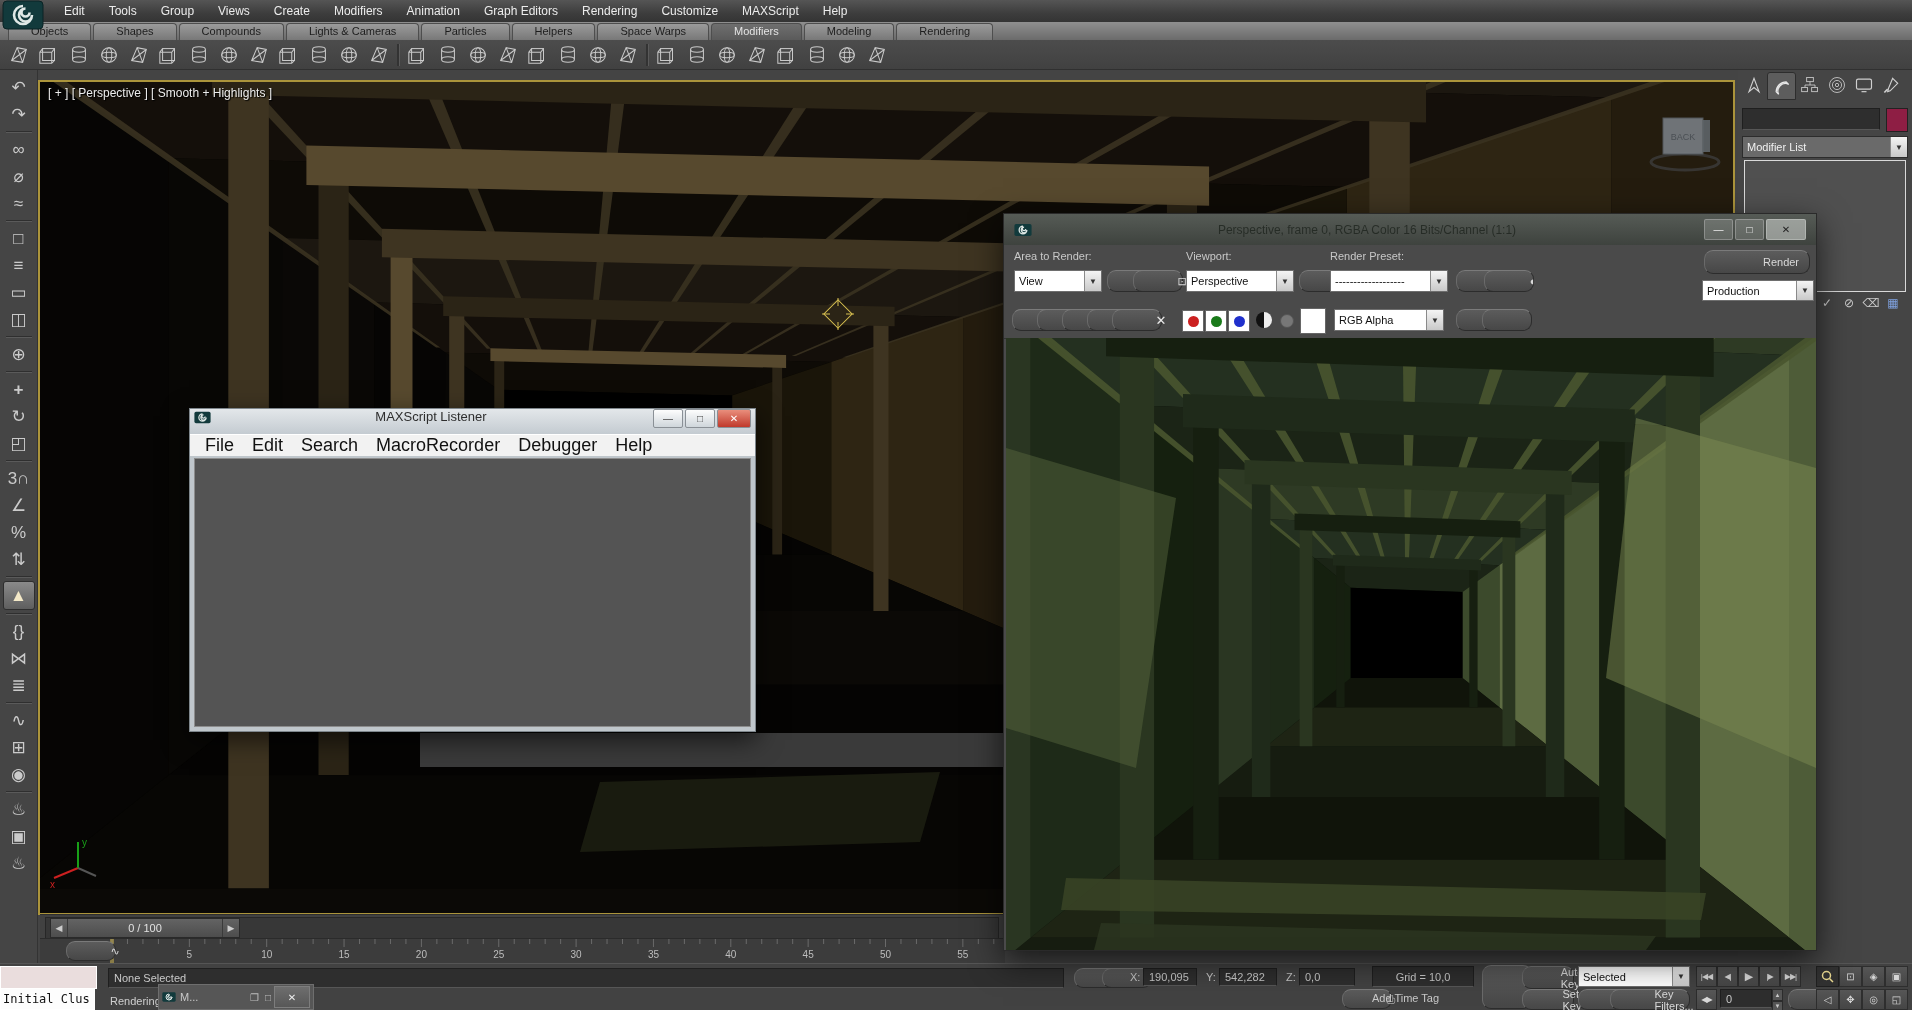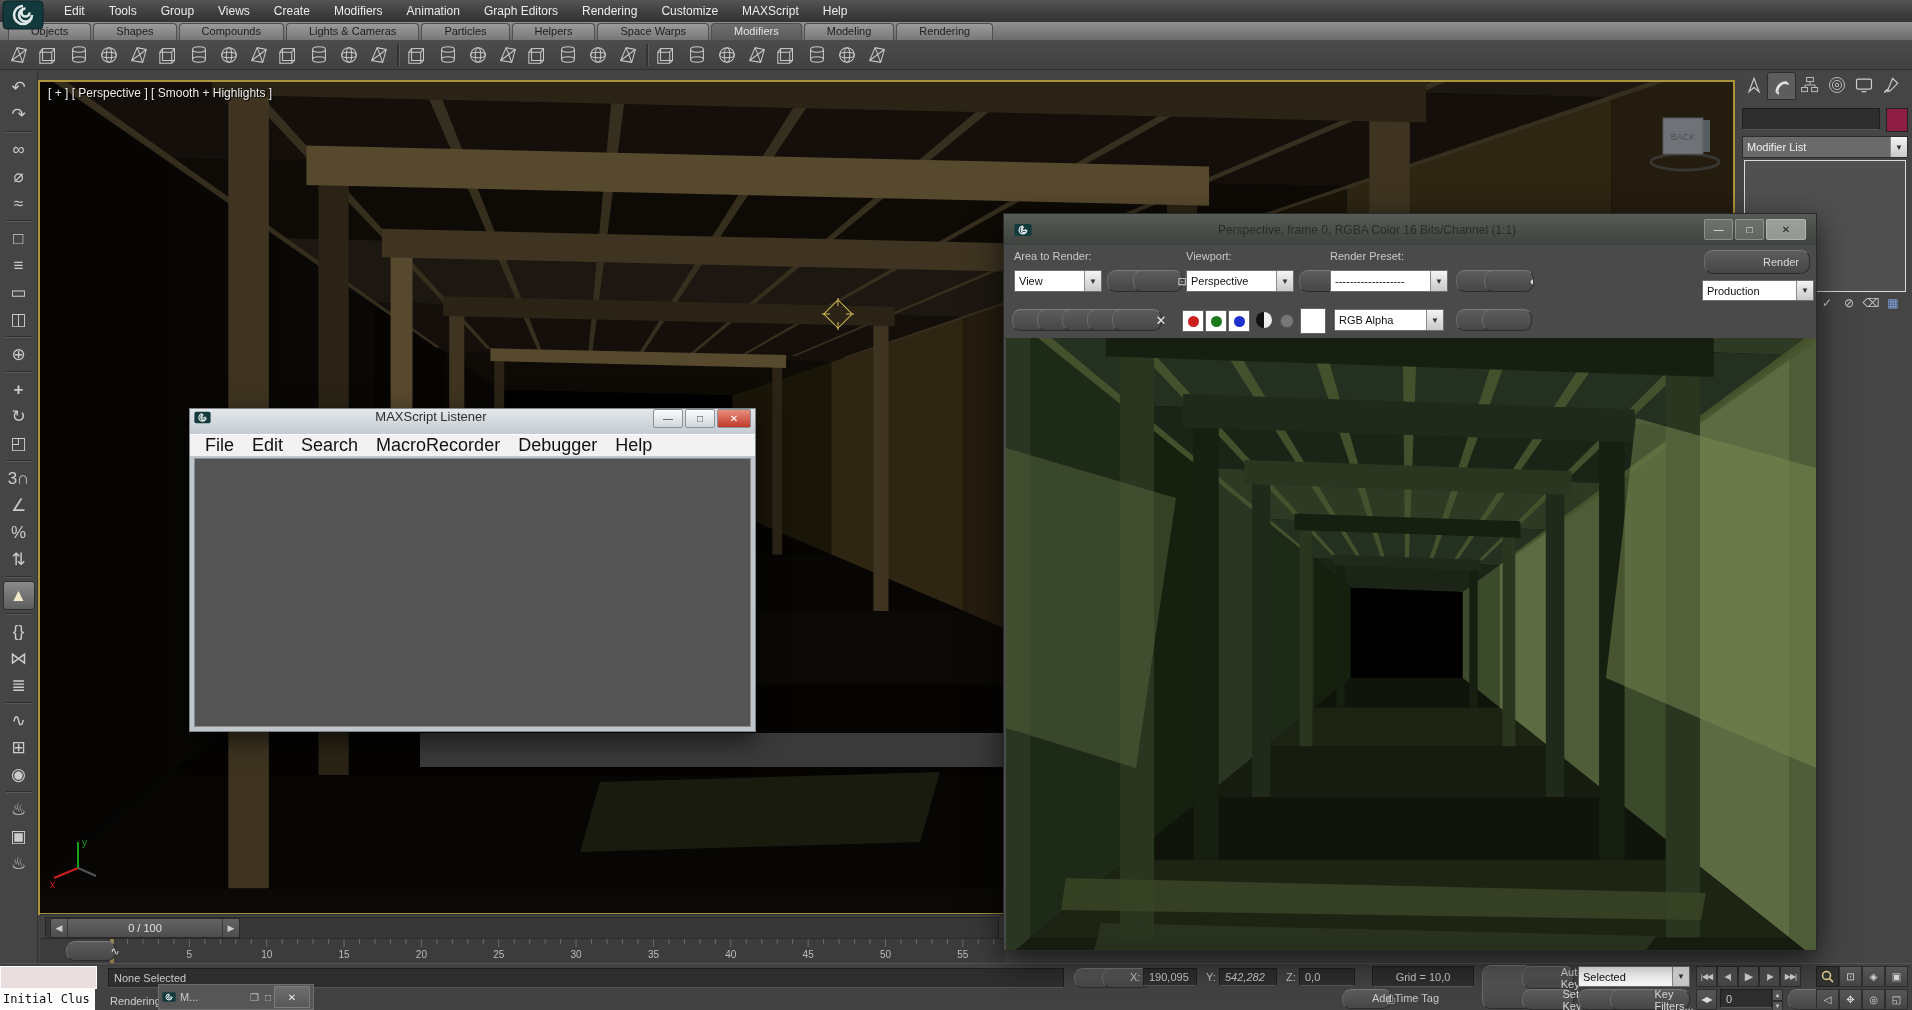--- a/index.html
+++ b/index.html
@@ -595,21 +595,21 @@
           <rect x="1" y="5" width="8" height="6" fill="#d8d8d8"></rect>
           <path d="M3 5 V3 a2 2 0 0 1 4 0 V5" fill="none" stroke="#d8d8d8" stroke-width="1.4"></path>
         </svg>
     </div>
     <div class="abs tbtn" style="left:1102px;top:4px;width:24px;height:20px;">⊞</div>
     <span class="abs coordlbl" style="left:1130px;top:7px;">X:</span>
     <div class="abs sunk" style="left:1143px;top:4px;width:54px;height:18px;">
         <span>190,095</span>
       </div>
     <span class="abs coordlbl" style="left:1206px;top:7px;">Y:</span>
-    <div class="abs sunk" style="left:1219px;top:4px;width:58px;height:18px;font-style:italic;">
+    <div class="abs sunk" style="left:1219px;top:4px;width:58px;height:18px;">
         <span>542,282</span>
       </div>
     <span class="abs coordlbl" style="left:1286px;top:7px;">Z:</span>
     <div class="abs sunk" style="left:1299px;top:4px;width:56px;height:18px;">
         <span>0,0</span>
       </div>
     <div class="abs sunk" style="left:1372px;top:2px;width:102px;height:21px;justify-content:center;">
         <span>Grid = 10,0</span>
       </div>
     <div class="abs tbtn" style="left:1342px;top:25px;width:24px;height:20px;">⎙</div>

